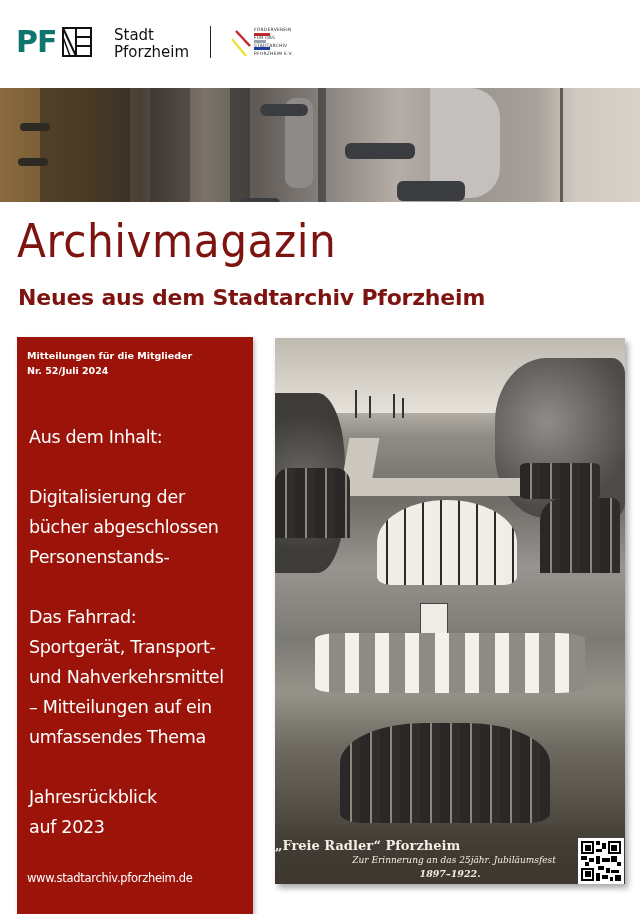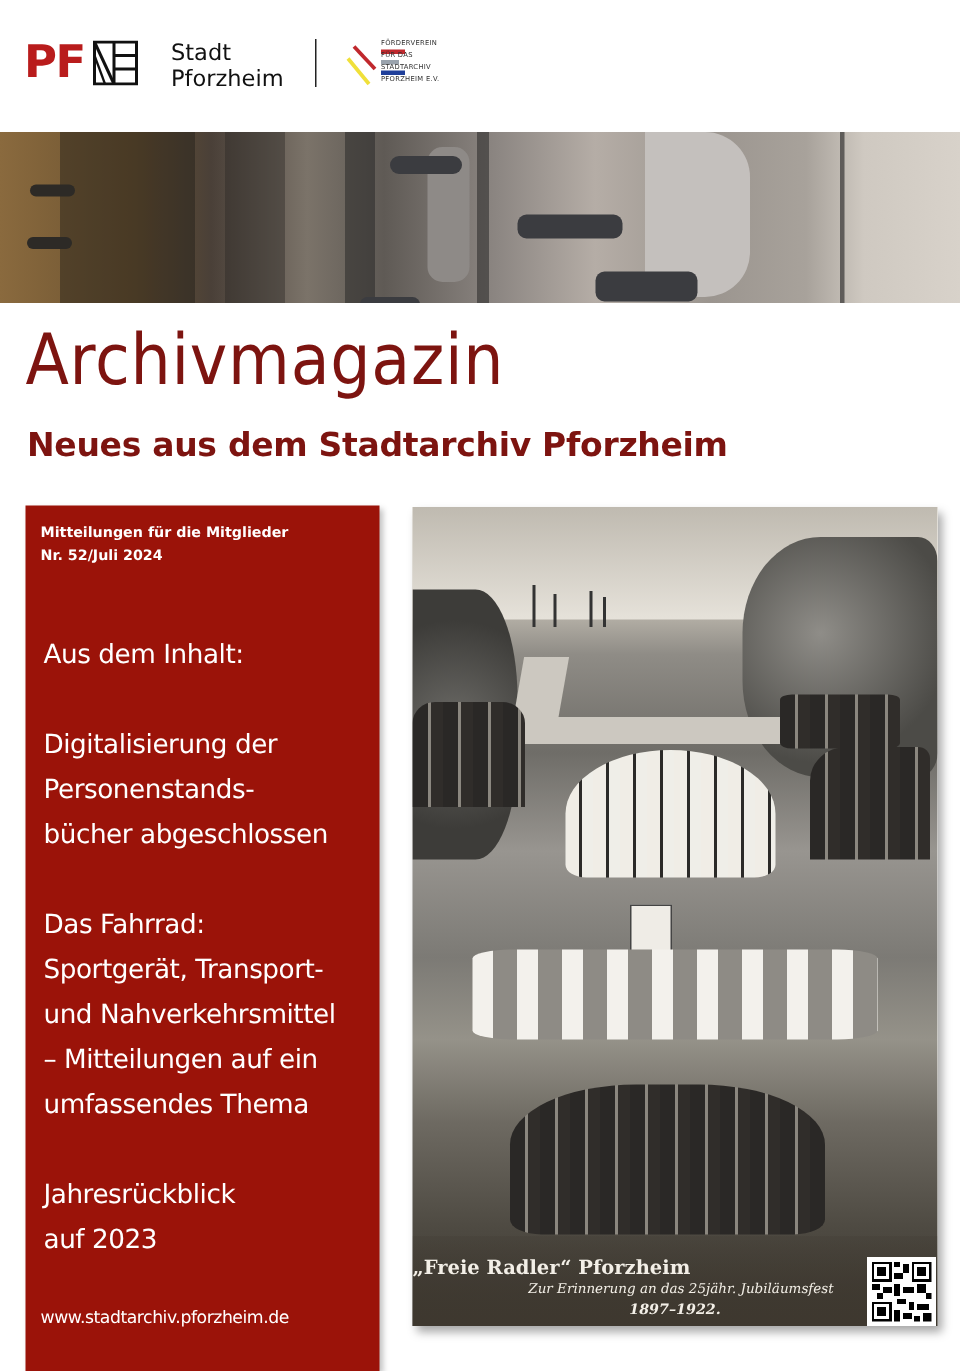--- a/index.html
+++ b/index.html
@@ -2,21 +2,21 @@
 <html><head>
 <meta charset="utf-8">
 <style>
   html, body { margin:0; padding:0; }
   body { width:640px; height:914px; background:#ffffff; position:relative; overflow:hidden;
          font-family:"Liberation Sans", sans-serif; }
 
   
   .header { position:absolute; left:0; top:0; width:640px; height:88px; background:#fff; }
   .pf-logo { position:absolute; left:16px; top:27px; display:flex; align-items:center; }
-  .pf-text { font-family:"DejaVu Sans", sans-serif; font-weight:bold; font-size:30px; color:#b91c1c;
+  .pf-text { font-family:"DejaVu Sans", sans-serif; font-weight:bold; font-size:30px; color:#0f766e;
              letter-spacing:-1px; line-height:30px; }
   .pf-mark { margin-left:6px; width:30px; height:30px; }
   .city-name { position:absolute; left:114px; top:27px; font-size:15px; line-height:17px; color:#111;
                font-family:"DejaVu Sans", sans-serif; }
   .header-divider { position:absolute; left:210px; top:26px; width:1px; height:32px; background:#222; }
   .verein-logo { position:absolute; left:230px; top:26px; width:90px; height:34px; }
   .verein-text { position:absolute; left:24px; top:0; font-size:4.5px; line-height:8px; color:#333;
                  font-family:"DejaVu Sans", sans-serif; letter-spacing:0.2px; }
 
   
@@ -132,22 +132,22 @@
 
 <div class="red-panel">
   <div class="issue-info">
     <div>Mitteilungen für die Mitglieder</div>
     <div>Nr. 52/Juli 2024</div>
   </div>
   <div class="contents">
     <div class="heading">Aus dem Inhalt:</div>
     <div class="item">
       <div>Digitalisierung der</div>
+      <div>bücher abgeschlossen</div>
       <div>Personenstands-</div>
-      <div>bücher abgeschlossen</div>
     </div>
     <div class="item">
       <div>Das Fahrrad:</div>
       <div>Sportgerät, Transport-</div>
       <div>und Nahverkehrsmittel</div>
       <div>– Mitteilungen auf ein</div>
       <div>umfassendes Thema</div>
     </div>
     <div class="item">
       <div>Jahresrückblick</div>

